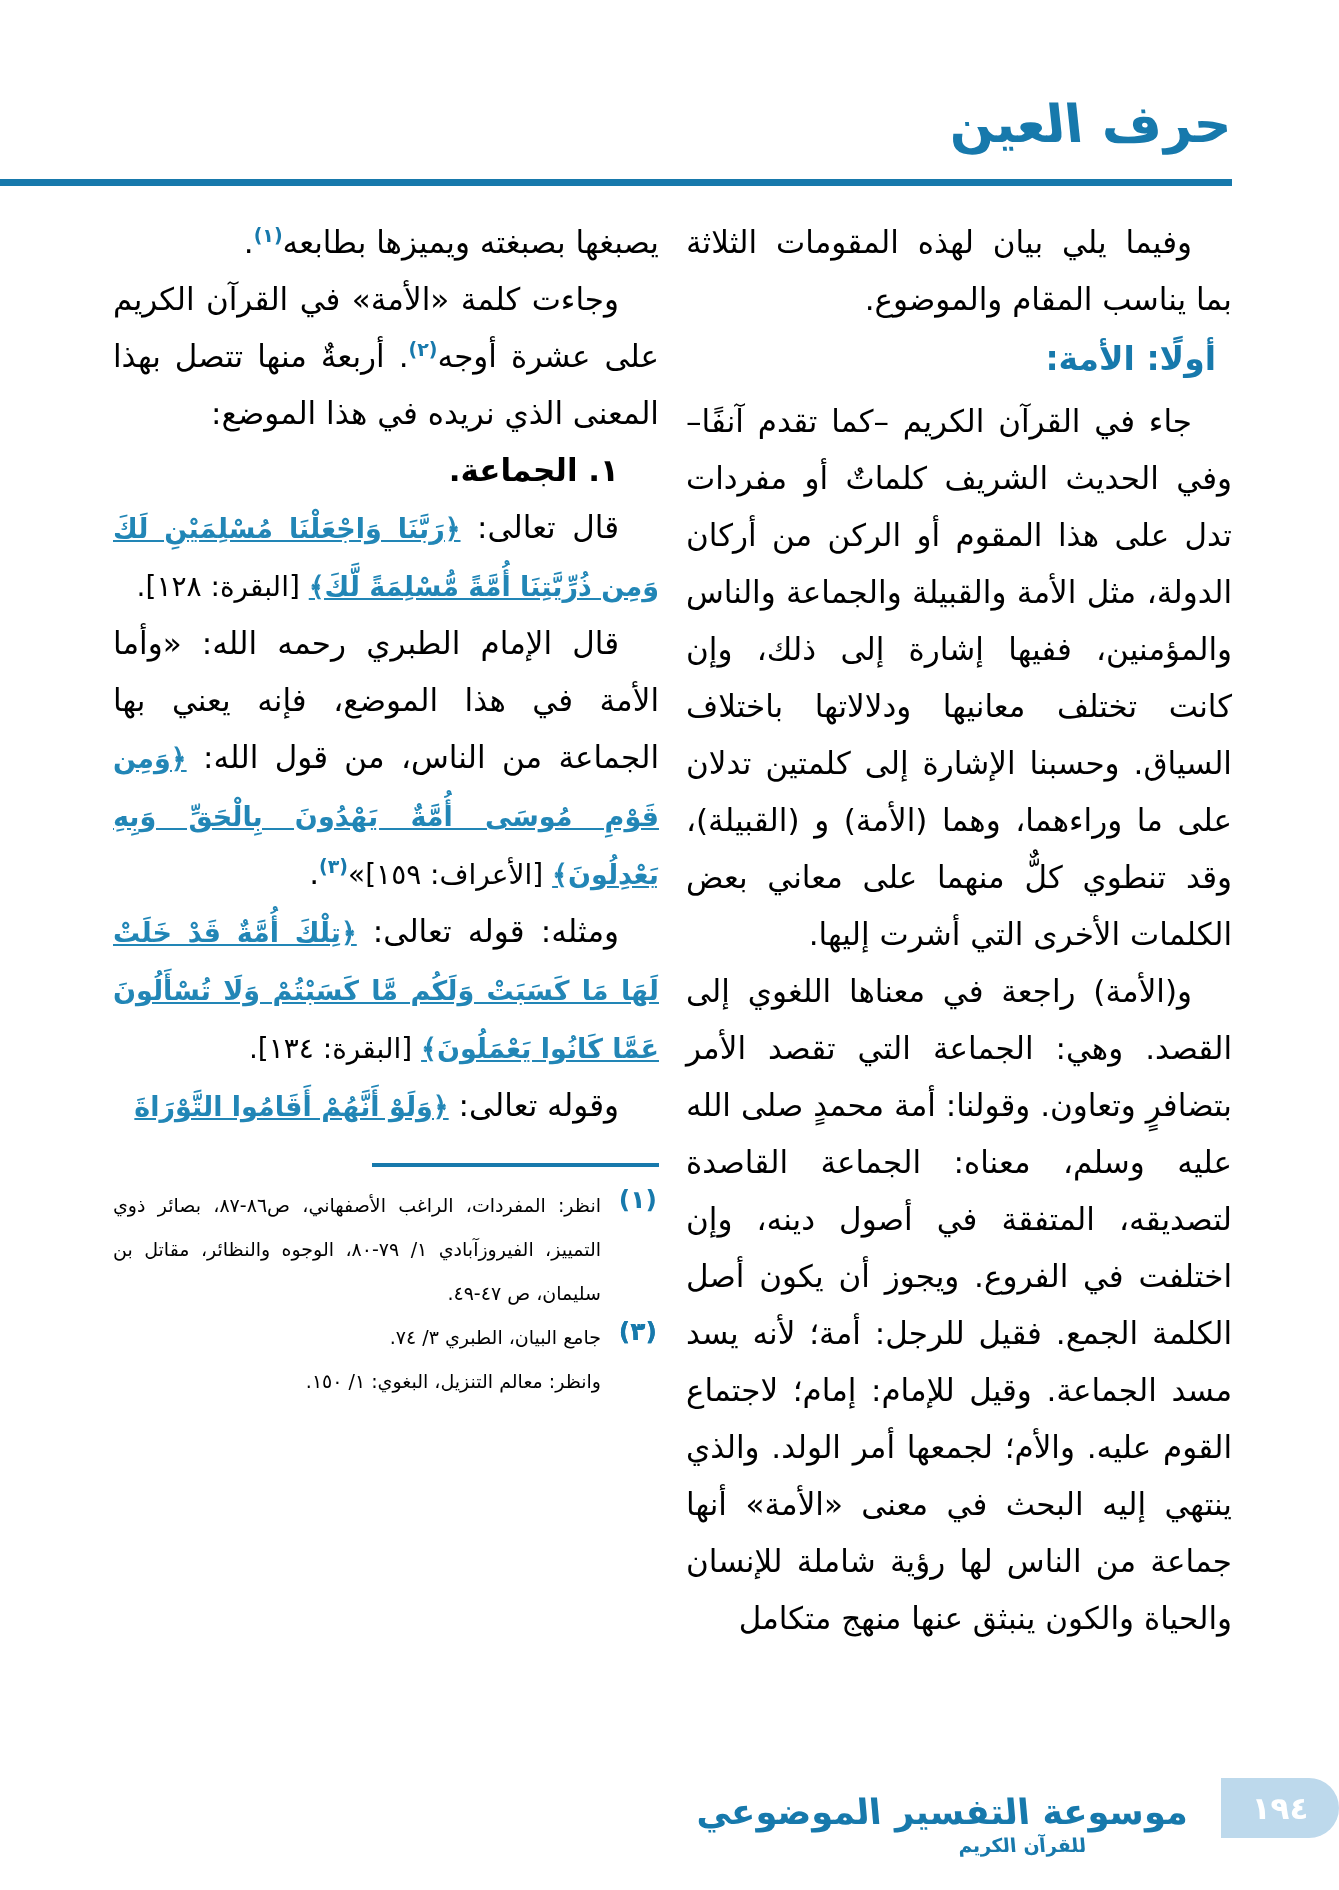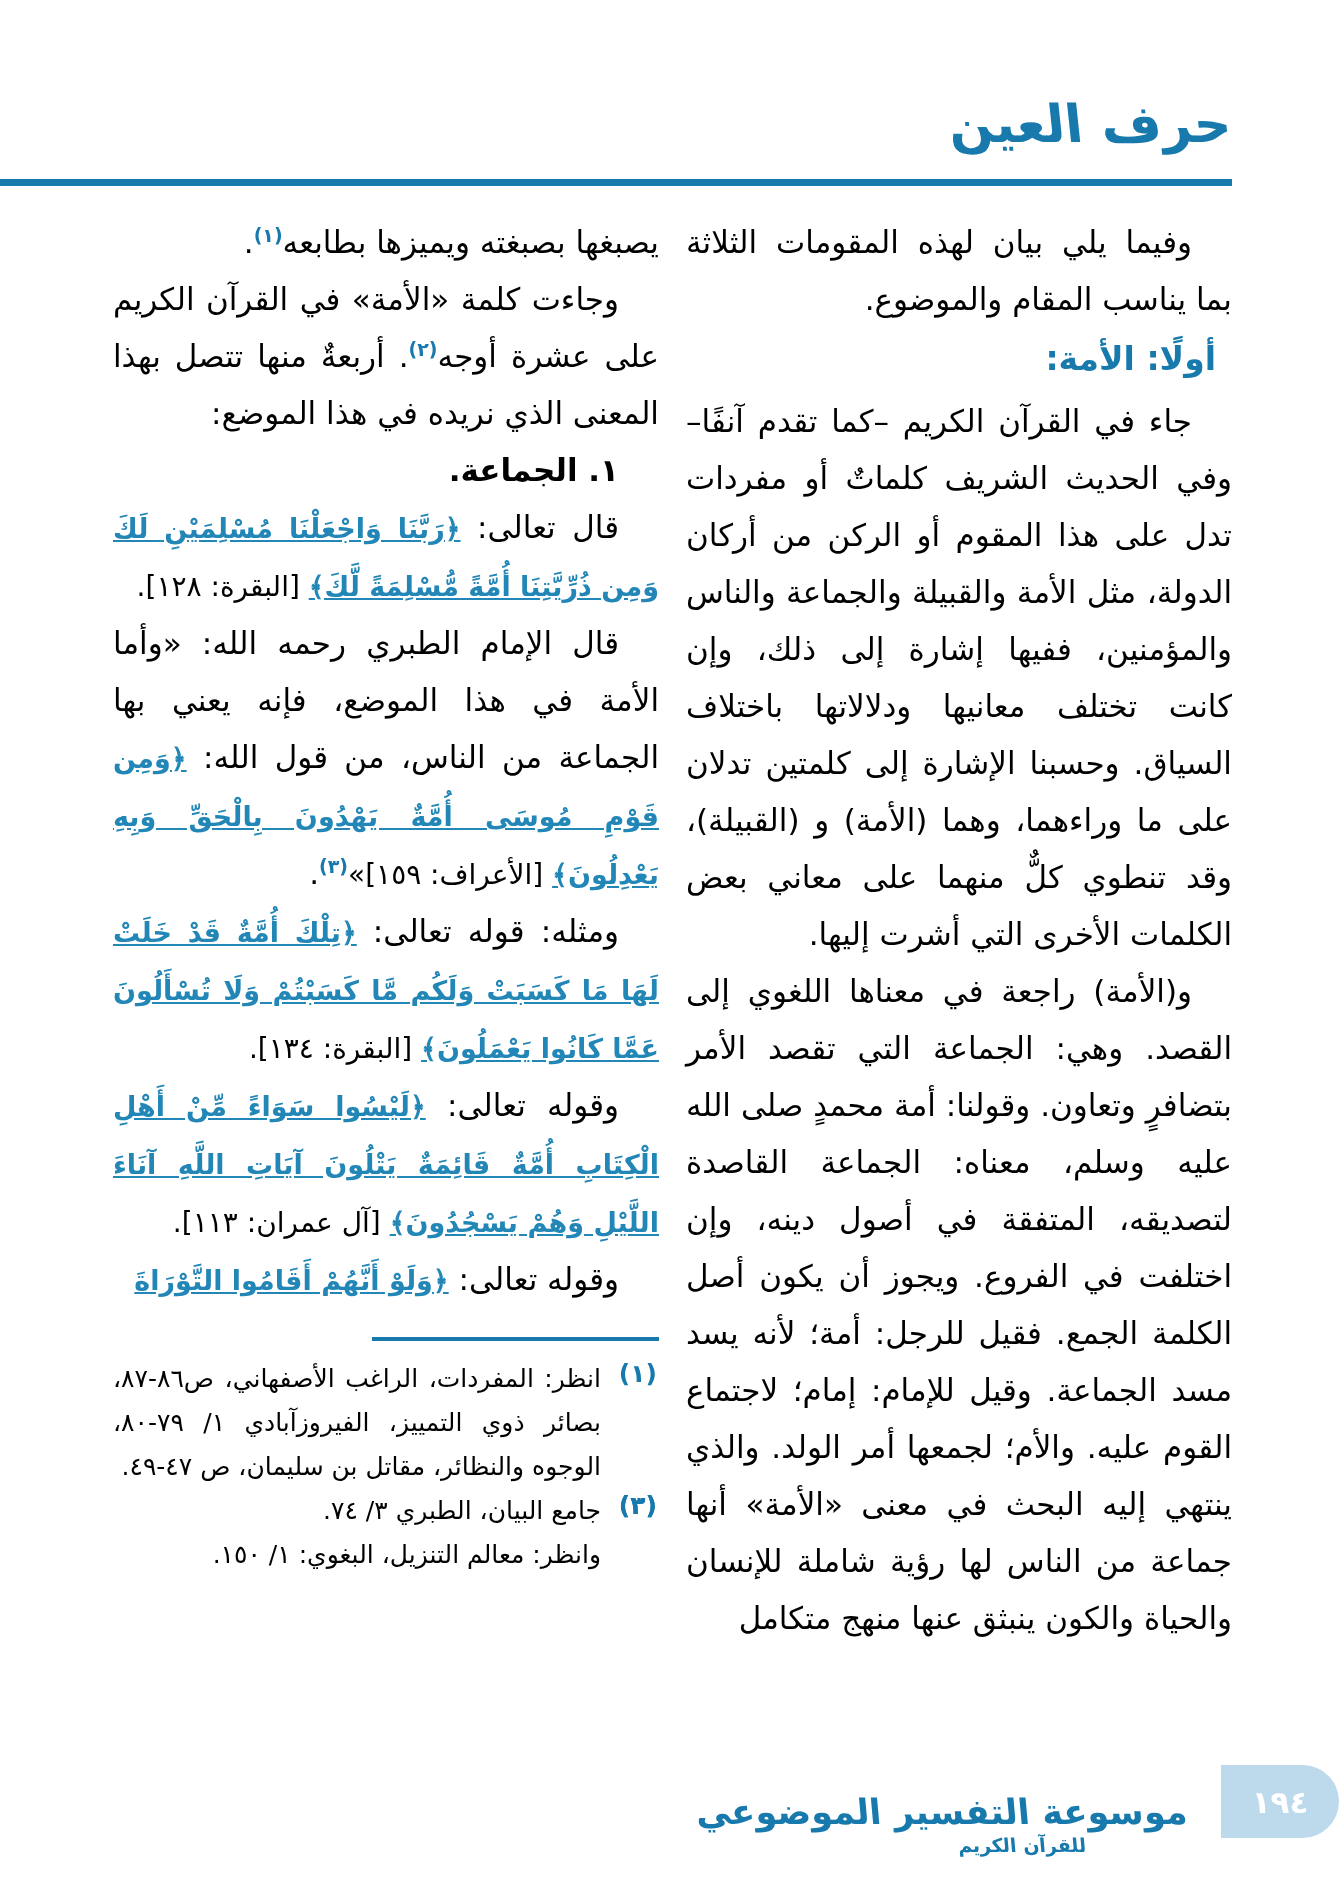--- a/index.html
+++ b/index.html
@@ -64,41 +64,41 @@
   .fn-rule{
     width:287px;height:4px;background:var(--accent);
     margin-bottom:16px;
   }
   .fn{position:relative;padding-right:58px;margin:0;}
   .fn-marker{
     position:absolute;right:2px;top:2px;
     color:var(--accent);font-size:25px;font-weight:bold;
   }
   .fn-text{
-    display:block;font-size:25px;line-height:44px;
+    display:block;font-size:19px;line-height:44px;
     text-align:justify;color:var(--ink);
   }
   
   .publisher-logo{
     position:absolute;bottom:34px;right:152px;
     width:330px;text-align:center;
     color:var(--accent);
   }
   .logo-line1{
     font-size:35px;font-weight:bold;
     transform:skewX(5deg);
     white-space:nowrap;
   }
   .logo-line2{
     font-size:19px;font-weight:bold;margin-top:2px;
     transform:skewX(5deg);
   }
   .page-pill{
     position:absolute;left:auto;right:0;bottom:52px;
-    width:118px;height:73px;
+    width:118px;height:60px;
     background:var(--pill);
     border-radius:0 37px 37px 0; 
     display:flex;align-items:center;justify-content:center;margin-left:48px;
   }
   .page-number{
     color:#ffffff;font-size:31px;font-weight:bold;letter-spacing:4px;
   }
 </style>
 </head>
 <body>
@@ -117,21 +117,20 @@
         <p class="para indent"><span class="run-body">و(الأمة) راجعة في معناها اللغوي إلى القصد. وهي: الجماعة التي تقصد الأمر بتضافرٍ وتعاون. وقولنا: أمة محمدٍ صلى الله عليه وسلم، معناه: الجماعة القاصدة لتصديقه، المتفقة في أصول دينه، وإن اختلفت في الفروع. ويجوز أن يكون أصل الكلمة الجمع. فقيل للرجل: أمة؛ لأنه يسد مسد الجماعة. وقيل للإمام: إمام؛ لاجتماع القوم عليه. والأم؛ لجمعها أمر الولد. والذي ينتهي إليه البحث في معنى «الأمة» أنها جماعة من الناس لها رؤية شاملة للإنسان والحياة والكون ينبثق عنها منهج متكامل</span></p>
       </section>
     <section class="col col-left">
       <div class="col-left-body">
           <p class="para"><span class="run-body">يصبغها بصبغته ويميزها بطابعه</span><span class="run-sup">(١)</span><span class="run-body">.</span></p>
           <p class="para indent"><span class="run-body">وجاءت كلمة «الأمة» في القرآن الكريم على عشرة أوجه</span><span class="run-sup">(٢)</span><span class="run-body">. أربعةٌ منها تتصل بهذا المعنى الذي نريده في هذا الموضع:</span></p>
           <p class="para subhead indent"><span class="run-body">١. الجماعة.</span></p>
           <p class="para indent"><span class="run-body">قال تعالى: </span><span class="run-quran">﴿رَبَّنَا وَاجْعَلْنَا مُسْلِمَيْنِ لَكَ وَمِن ذُرِّيَّتِنَا أُمَّةً مُّسْلِمَةً لَّكَ﴾</span><span class="run-cite"> [البقرة: ١٢٨].</span></p>
           <p class="para indent"><span class="run-body">قال الإمام الطبري رحمه الله: «وأما الأمة في هذا الموضع، فإنه يعني بها الجماعة من الناس، من قول الله: </span><span class="run-quran">﴿وَمِن قَوْمِ مُوسَى أُمَّةٌ يَهْدُونَ بِالْحَقِّ وَبِهِ يَعْدِلُونَ﴾</span><span class="run-cite"> [الأعراف: ١٥٩]»</span><span class="run-sup">(٣)</span><span class="run-body">.</span></p>
           <p class="para indent"><span class="run-body">ومثله: قوله تعالى: </span><span class="run-quran">﴿تِلْكَ أُمَّةٌ قَدْ خَلَتْ لَهَا مَا كَسَبَتْ وَلَكُم مَّا كَسَبْتُمْ وَلَا تُسْأَلُونَ عَمَّا كَانُوا يَعْمَلُونَ﴾</span><span class="run-cite"> [البقرة: ١٣٤].</span></p>
-          <p class="para indent"><span class="run-body">وقوله تعالى: </span><span class="run-quran">﴿لَيْسُوا سَوَاءً مِّنْ أَهْلِ الْكِتَابِ أُمَّةٌ قَائِمَةٌ يَتْلُونَ آيَاتِ اللَّهِ آنَاءَ اللَّيْلِ وَهُمْ يَسْجُدُونَ﴾</span><span class="run-cite"> [آل عمران: ١١٣].</span></p>
           <p class="para indent"><span class="run-body">وقوله تعالى: </span><span class="run-quran">﴿وَلَوْ أَنَّهُمْ أَقَامُوا التَّوْرَاةَ</span></p>
         </div>
       <div class="footnotes">
         <div class="fn-rule"></div>
         <div class="fn-list">
             <div class="fn">
               <span class="fn-marker">(١)</span>
               <span class="fn-text">انظر: المفردات، الراغب الأصفهاني، ص٨٦-٨٧، بصائر ذوي التمييز، الفيروزآبادي ١/ ٧٩-٨٠، الوجوه والنظائر، مقاتل بن سليمان، ص ٤٧-٤٩.</span>
             </div>
             <div class="fn">

